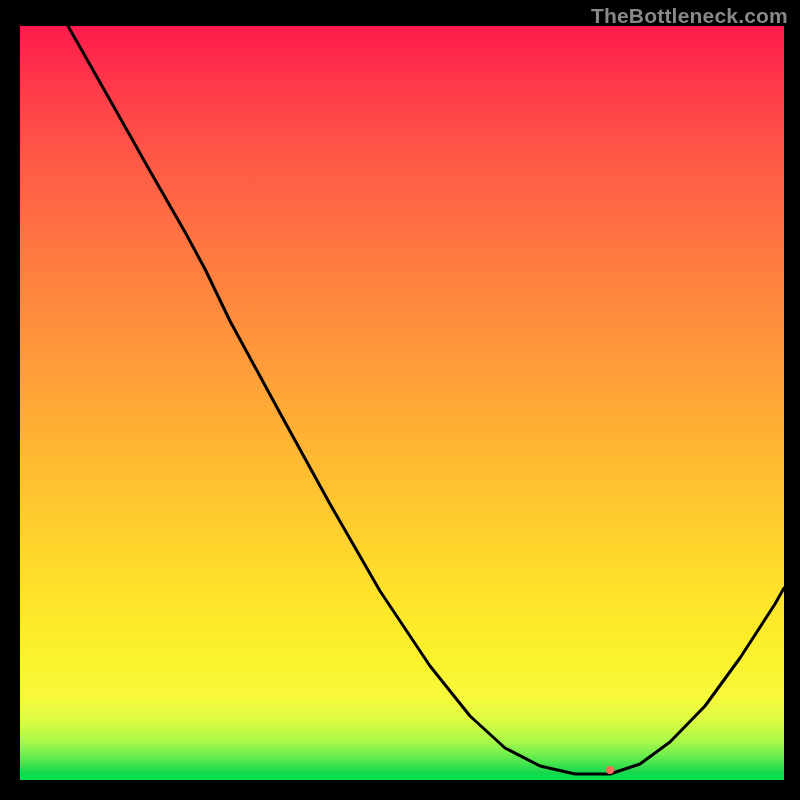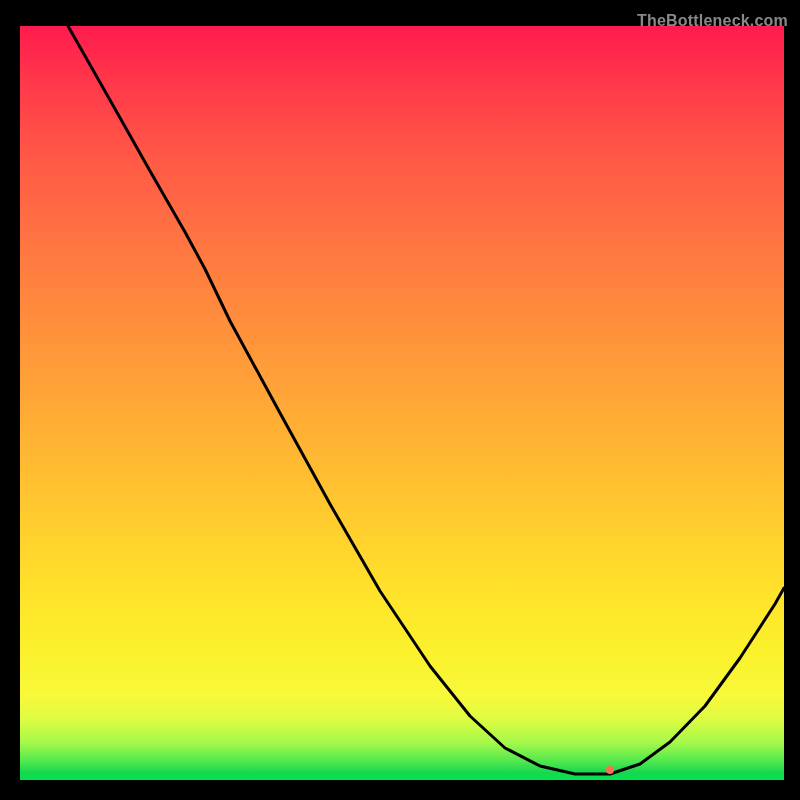--- a/index.html
+++ b/index.html
@@ -12,24 +12,24 @@
     font-family: Arial, Helvetica, sans-serif;
   }
   .container {
     position: relative;
     width: 800px;
     height: 800px;
     background: #000;
   }
   .watermark {
     position: absolute;
-    top: 12px;
+    top: 4px;
     right: 12px;
     color: #888;
-    font-size: 16px;
+    font-size: 21px;
     font-weight: 600;
     letter-spacing: 0.2px;
     z-index: 5;
   }
   .plot-area {
     position: absolute;
     left: 20px;
     top: 26px;
     width: 764px;
     height: 754px;

